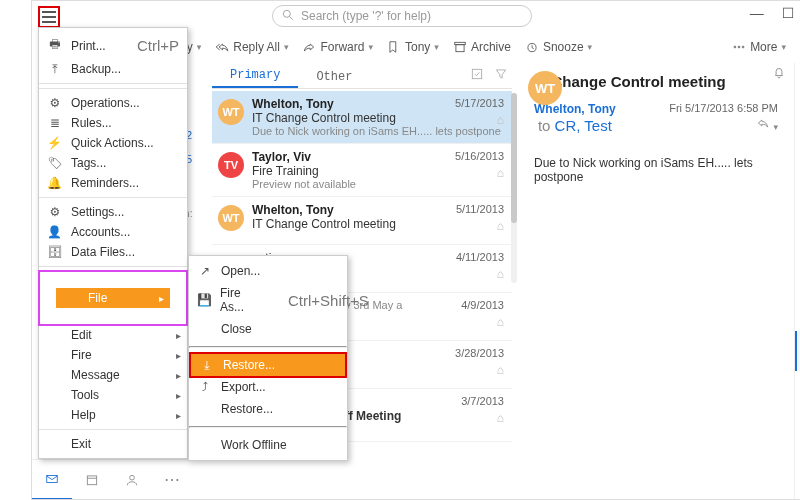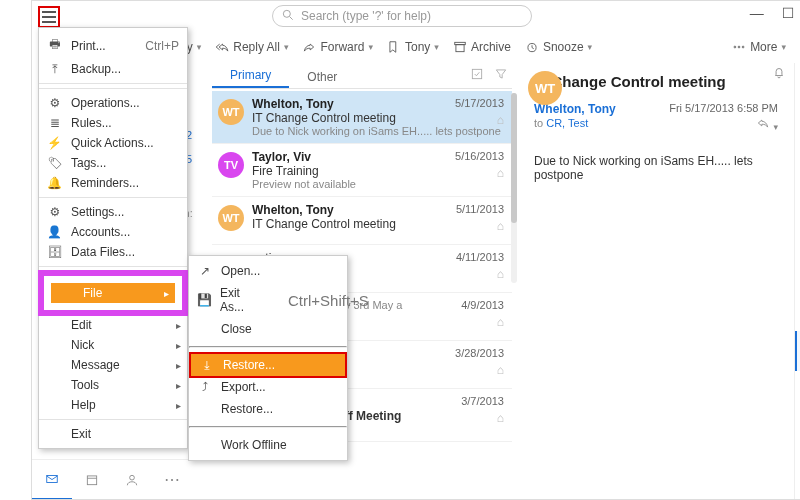--- a/index.html
+++ b/index.html
@@ -10,62 +10,62 @@
   .hamburger{width:22px;height:22px;margin:2px 6px;border:2px solid #d00;display:flex;flex-direction:column;justify-content:center;align-items:center;gap:3px;}
   .hamburger span{display:block;width:14px;height:2px;background:#555;}
   .search{position:absolute;left:240px;top:4px;width:260px;height:22px;border:1px solid #ccc;border-radius:11px;display:flex;align-items:center;gap:6px;padding:0 8px;color:#999;}
   .wincontrols{position:absolute;right:6px;top:4px;display:flex;gap:18px;font-size:14px;color:#555;}
   
   .toolbar{height:28px;display:flex;align-items:center;gap:14px;padding-left:112px;color:#555;}
   .toolbar .tbitem{display:flex;align-items:center;gap:4px;white-space:nowrap;}
   .chev{font-size:9px;color:#888;}
   .more{position:absolute;right:44px;}
   
-  .tabs{position:absolute;left:180px;top:62px;height:26px;display:flex;align-items:flex-end;gap:0;border-bottom:1px solid #e3e3e3;width:300px;}
+  .tabs{position:absolute;left:180px;top:62px;height:26px;display:flex;align-items:flex-end;gap:0;border-bottom:1px solid #e3e3e3;width:300px;font-family:Liberation Mono, monospace;}
   .tab{padding:4px 18px;color:#666;}
   .tab.active{color:#1a6fd6;border-bottom:2px solid #1a6fd6;}
   .tabicons{position:absolute;left:438px;top:66px;display:flex;gap:10px;color:#aaa;}
   
   .msglist{position:absolute;left:180px;top:90px;width:300px;bottom:50px;overflow:hidden;}
   .msg{padding:6px 8px 6px 40px;border-bottom:1px solid #f0f0f0;position:relative;min-height:48px;}
   .msg.sel{background:#cfe5f6;}
   .avatar{position:absolute;left:6px;top:8px;width:26px;height:26px;border-radius:50%;display:flex;align-items:center;justify-content:center;color:#fff;font-size:11px;font-weight:600;}
   .sender{font-weight:600;color:#222;}
   .subject{color:#333;}
   .preview{color:#888;font-size:11px;}
   .date{position:absolute;right:8px;top:6px;color:#666;font-size:11px;text-align:right;}
   .flag{position:absolute;right:8px;top:22px;color:#bbb;font-size:12px;}
   .scrollbar{position:absolute;left:479px;top:92px;width:6px;height:190px;background:#f0f0f0;border-radius:3px;}
   .scrollbar .thumb{position:absolute;top:0;width:6px;height:130px;background:#c9c9c9;border-radius:3px;}
   
   .reading{position:absolute;left:490px;top:62px;right:40px;bottom:0;padding:10px 12px;}
   .reading h2{margin:0 0 12px 0;font-size:15px;font-weight:600;color:#222;}
   .rhead{display:flex;gap:10px;align-items:flex-start;}
   .rmeta{display:flex;flex-direction:column;gap:1px;}
-  .rmeta .toline{color:#888;font-size:11px;}
+  .rmeta .toline{color:#888;font-size:15px;text-align:center;}
   .rwhen{margin-left:auto;text-align:right;color:#666;font-size:11px;}
   .bellicon{position:absolute;right:4px;top:2px;color:#888;}
   
   .rail{position:absolute;right:0;top:62px;width:36px;bottom:0;border-left:1px solid #eee;display:flex;flex-direction:column;align-items:center;}
   .rail .ritem{width:36px;height:40px;display:flex;align-items:center;justify-content:center;color:#888;}
   .rail .ritem.active{color:#1a6fd6;border-left:2px solid #1a6fd6;background:#f2f8fe;}
   
   .bottomnav{position:absolute;left:0;bottom:0;height:40px;width:170px;border-top:1px solid #eee;display:flex;align-items:center;}
   .bottomnav .bitem{width:40px;height:40px;display:flex;align-items:center;justify-content:center;color:#888;font-size:16px;}
   .bottomnav .bitem.active{color:#1a6fd6;border-bottom:2px solid #1a6fd6;}
   
   .menu{position:absolute;left:6px;top:26px;width:150px;background:#fff;border:1px solid #ccc;box-shadow:2px 2px 6px rgba(0,0,0,.25);padding:4px 0;z-index:10;}
   .menu .mi{display:flex;align-items:center;gap:8px;padding:3px 8px;white-space:nowrap;color:#333;position:relative;}
   .menu .mi .icon{width:16px;text-align:center;color:#555;}
-  .menu .mi .sc{margin-left:auto;color:#777;font-size:12px;}
+  .menu .mi .sc{margin-left:auto;color:#777;font-size:15px;}
   .menu .mi .arrow{position:absolute;right:6px;font-size:10px;color:#666;}
   .menu hr{border:none;border-top:1px solid #e2e2e2;margin:4px 0;}
   .menu .mi.hot{background:#f8991d;color:#fff;}
   .menu .mi.hot .icon,.menu .mi.hot .arrow{color:#fff;}
-  .menu-outline{border:6px solid #d946ef;margin:-1px;padding:7px;}
+  .menu-outline{border:2px solid #d946ef;margin:-1px;padding:16px;}
   
   .submenu{position:absolute;left:156px;top:254px;width:160px;background:#fff;border:1px solid #ccc;box-shadow:2px 2px 6px rgba(0,0,0,.25);padding:4px 0;z-index:11;}
   .submenu .mi{display:flex;align-items:center;gap:8px;padding:4px 8px;color:#333;}
   .submenu .mi .icon{width:16px;text-align:center;color:#555;}
   .submenu .mi.hot{background:#f8991d;color:#fff;border:2px solid #d00;margin:-2px 0;}
   .submenu .mi.hot .icon{color:#fff;}
   .submenu .mi .sc{margin-left:auto;color:#777;font-size:15px;padding-left:36px;}
   
   .counts{position:absolute;left:148px;top:128px;font-size:11px;color:#1a6fd6;}
   .counts div{margin-bottom:12px;}
@@ -178,21 +178,21 @@
   <div class="msglist" id="msglist">
       <div class="msg sel">
         <span class="avatar" style="background:#f4b65e">WT</span>
         <div class="date">5/17/2013</div>
         <div class="flag">⌂</div>
         <div class="sender">Whelton, Tony</div>
         <div class="subject">IT Change Control meeting</div>
         <div class="preview">Due to Nick working on iSams EH..... lets postpone</div>
       </div>
       <div class="msg">
-        <span class="avatar" style="background:#d946ef">TV</span>
+        <span class="avatar" style="background:#ef4444">TV</span>
         <div class="date">5/16/2013</div>
         <div class="flag">⌂</div>
         <div class="sender">Taylor, Viv</div>
         <div class="subject">Fire Training</div>
         <div class="preview">Preview not available</div>
       </div>
       <div class="msg">
         <span class="avatar" style="background:#f4b65e">WT</span>
         <div class="date">5/11/2013</div>
         <div class="flag">⌂</div>
@@ -360,21 +360,21 @@
           <span class="arrow">▸</span>
         </div>
       </div>
       <div class="mi">
         <span class="icon"></span>
         <span>Edit</span>
         <span class="arrow">▸</span>
       </div>
       <div class="mi">
         <span class="icon"></span>
-        <span>Nick</span>
+        <span>Fire</span>
         <span class="arrow">▸</span>
       </div>
       <div class="mi">
         <span class="icon"></span>
         <span>Message</span>
         <span class="arrow">▸</span>
       </div>
       <div class="mi">
         <span class="icon"></span>
         <span>Tools</span>
@@ -392,21 +392,21 @@
       </div>
     </div>
 
   <div class="submenu" id="submenu">
       <div class="mi">
         <span class="icon">↗</span>
         <span>Open...</span>
       </div>
       <div class="mi">
         <span class="icon">💾</span>
-        <span>Exit As...</span>
+        <span>Fire As...</span>
         <span class="sc">Ctrl+Shift+S</span>
       </div>
       <div class="mi">
         <span class="icon"></span>
         <span>Close</span>
       </div>
       <hr>
       <div class="mi hot">
         <span class="icon">⤓</span>
         <span>Restore...</span>

